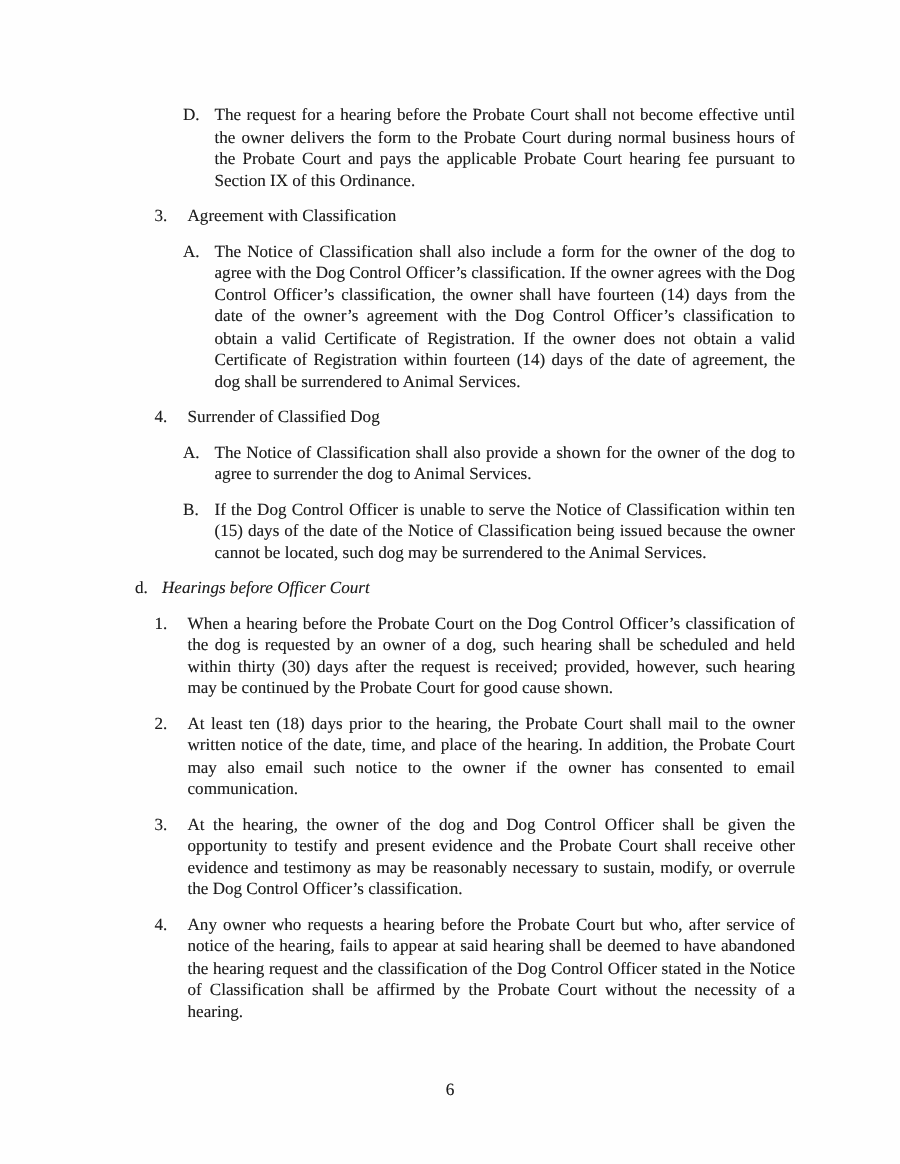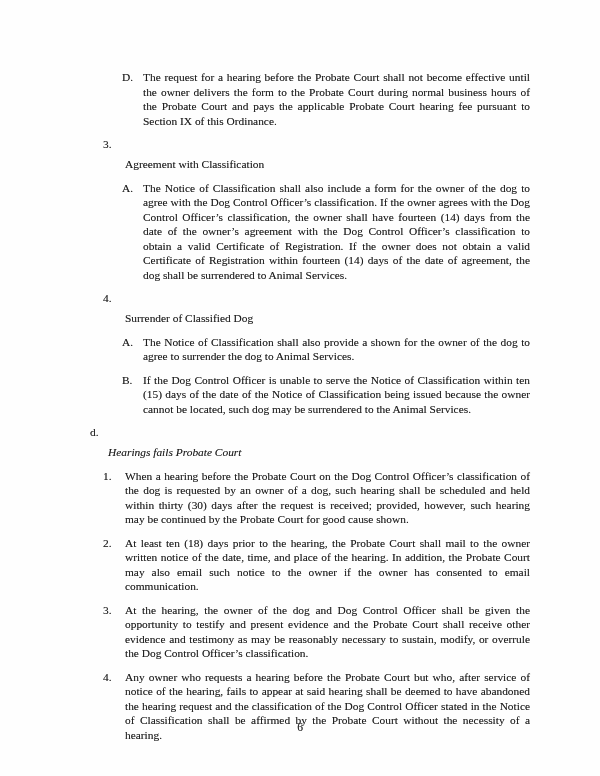--- a/index.html
+++ b/index.html
@@ -29,21 +29,20 @@
     flex: 0 0 auto;
     line-height: 14.5px;
   }
   .item .text {
     flex: 1 1 auto;
     text-align: justify;
     line-height: 14.5px;
   }
   .item.heading .text {
     text-align: left;
-    margin-top: 20px;
   }
   
   .lvl-alpha-upper { margin-left: 122px; width: 408px; }
   .lvl-alpha-upper .marker { width: 21px; }
   .lvl-num { margin-left: 103px; width: 427px; }
   .lvl-num .marker { width: 22px; }
   .lvl-alpha-lower-italic { margin-left: 90px; width: 440px; }
   .lvl-alpha-lower-italic .marker { width: 18px; }
   .lvl-alpha-lower-italic .text { font-style: italic; }
   .page-number {
@@ -79,21 +78,21 @@
       <div class="item lvl-alpha-upper">
         <span class="marker">A.</span>
         <div class="text">The Notice of Classification shall also provide a shown for the owner of the dog to agree to surrender the dog to Animal Services.</div>
       </div>
       <div class="item lvl-alpha-upper">
         <span class="marker">B.</span>
         <div class="text">If the Dog Control Officer is unable to serve the Notice of Classification within ten (15) days of the date of the Notice of Classification being issued because the owner cannot be located, such dog may be surrendered to the Animal Services.</div>
       </div>
       <div class="item lvl-alpha-lower-italic heading">
         <span class="marker">d.</span>
-        <div class="text">Hearings fails Probate Court</div>
+        <div class="text">Hearings before Officer Court</div>
       </div>
       <div class="item lvl-num">
         <span class="marker">1.</span>
         <div class="text">When a hearing before the Probate Court on the Dog Control Officer’s classification of the dog is requested by an owner of a dog, such hearing shall be scheduled and held within thirty (30) days after the request is received; provided, however, such hearing may be continued by the Probate Court for good cause shown.</div>
       </div>
       <div class="item lvl-num">
         <span class="marker">2.</span>
         <div class="text">At least ten (18) days prior to the hearing, the Probate Court shall mail to the owner written notice of the date, time, and place of the hearing. In addition, the Probate Court may also email such notice to the owner if the owner has consented to email communication.</div>
       </div>
       <div class="item lvl-num">

